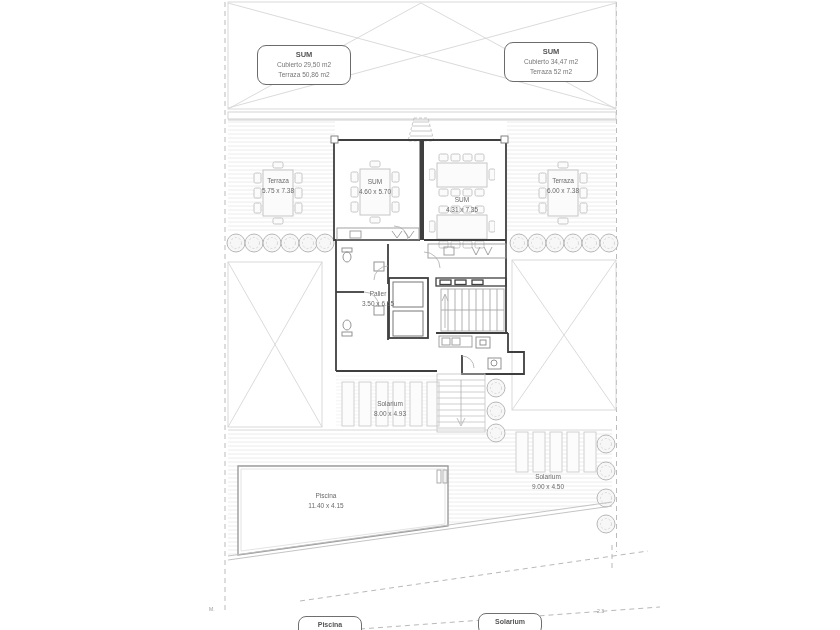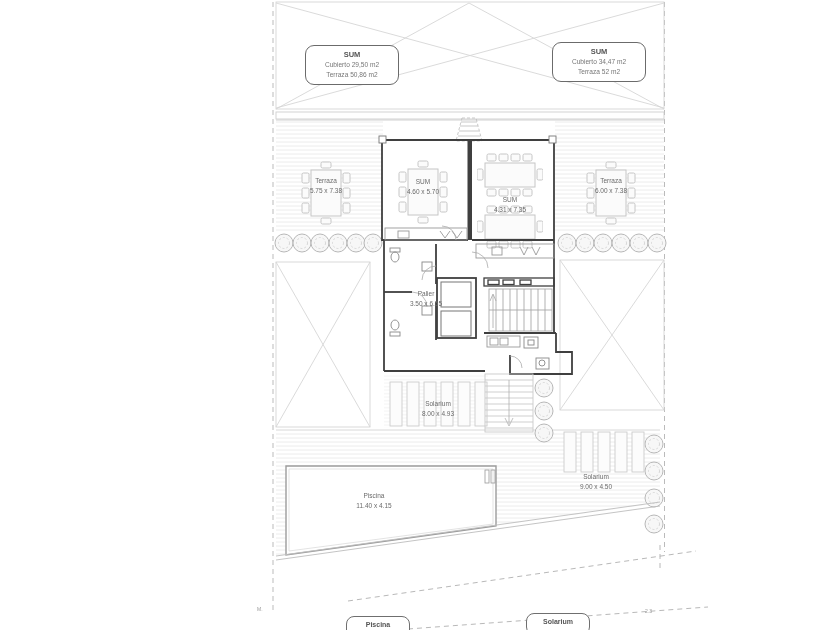--- a/index.html
+++ b/index.html
@@ -1,17 +1,17 @@
 <!DOCTYPE html>
 <html><head>
 <meta charset="utf-8">
 <style>
   html,body{margin:0;padding:0;background:#fff;}
   #canvas{position:relative;width:760px;height:630px;background:#ffffff;overflow:hidden;
-          font-family:"Liberation Sans", sans-serif;margin-left:48px;}
+          font-family:"Liberation Sans", sans-serif;}
   #linework{position:absolute;left:0;top:0;}
   .room-label{position:absolute;transform:translate(-50%,-50%);text-align:center;
               color:#6a6a6a;font-size:6.5px;line-height:1.6;white-space:nowrap;}
   .room-label span{display:block;}
   .callout{position:absolute;background:#ffffff;border:1.4px solid #6b6b6b;border-radius:9px;
            text-align:center;padding:3px 4px;width:84px;}
   .callout .co-title{font-size:7.5px;font-weight:bold;color:#555;line-height:1.5;}
   .callout .co-line{font-size:6.6px;color:#777;line-height:1.55;}
   .bottom-tag{position:absolute;background:#ffffff;border:1.3px solid #6f6f6f;border-radius:8px;
               width:64px;height:22px;text-align:center;font-size:7px;font-weight:bold;color:#555;

